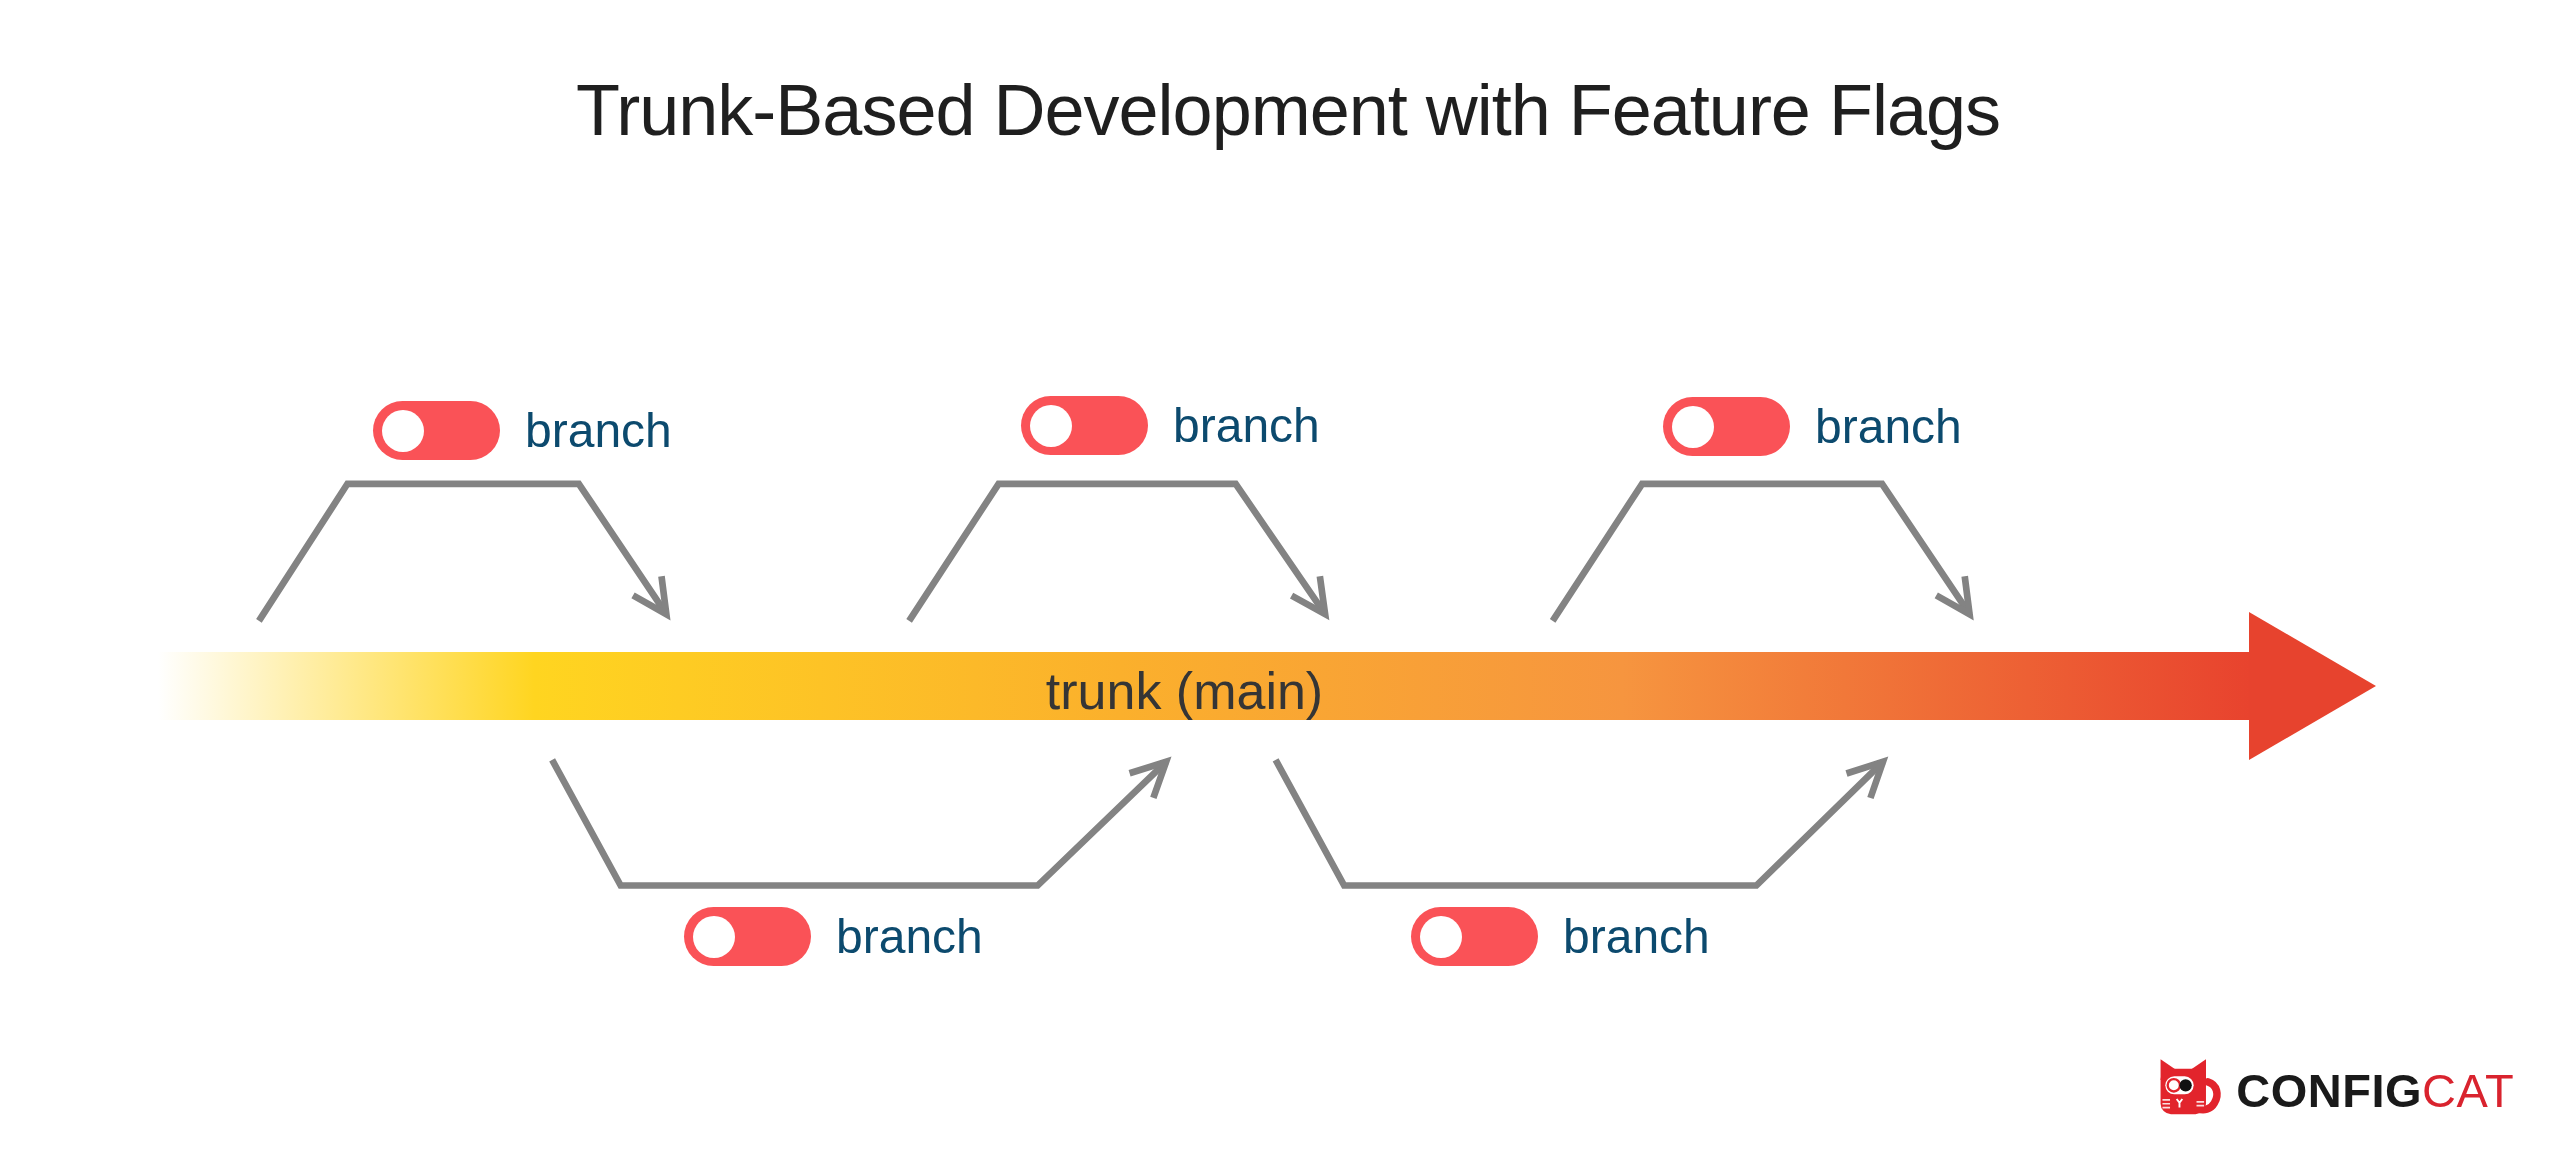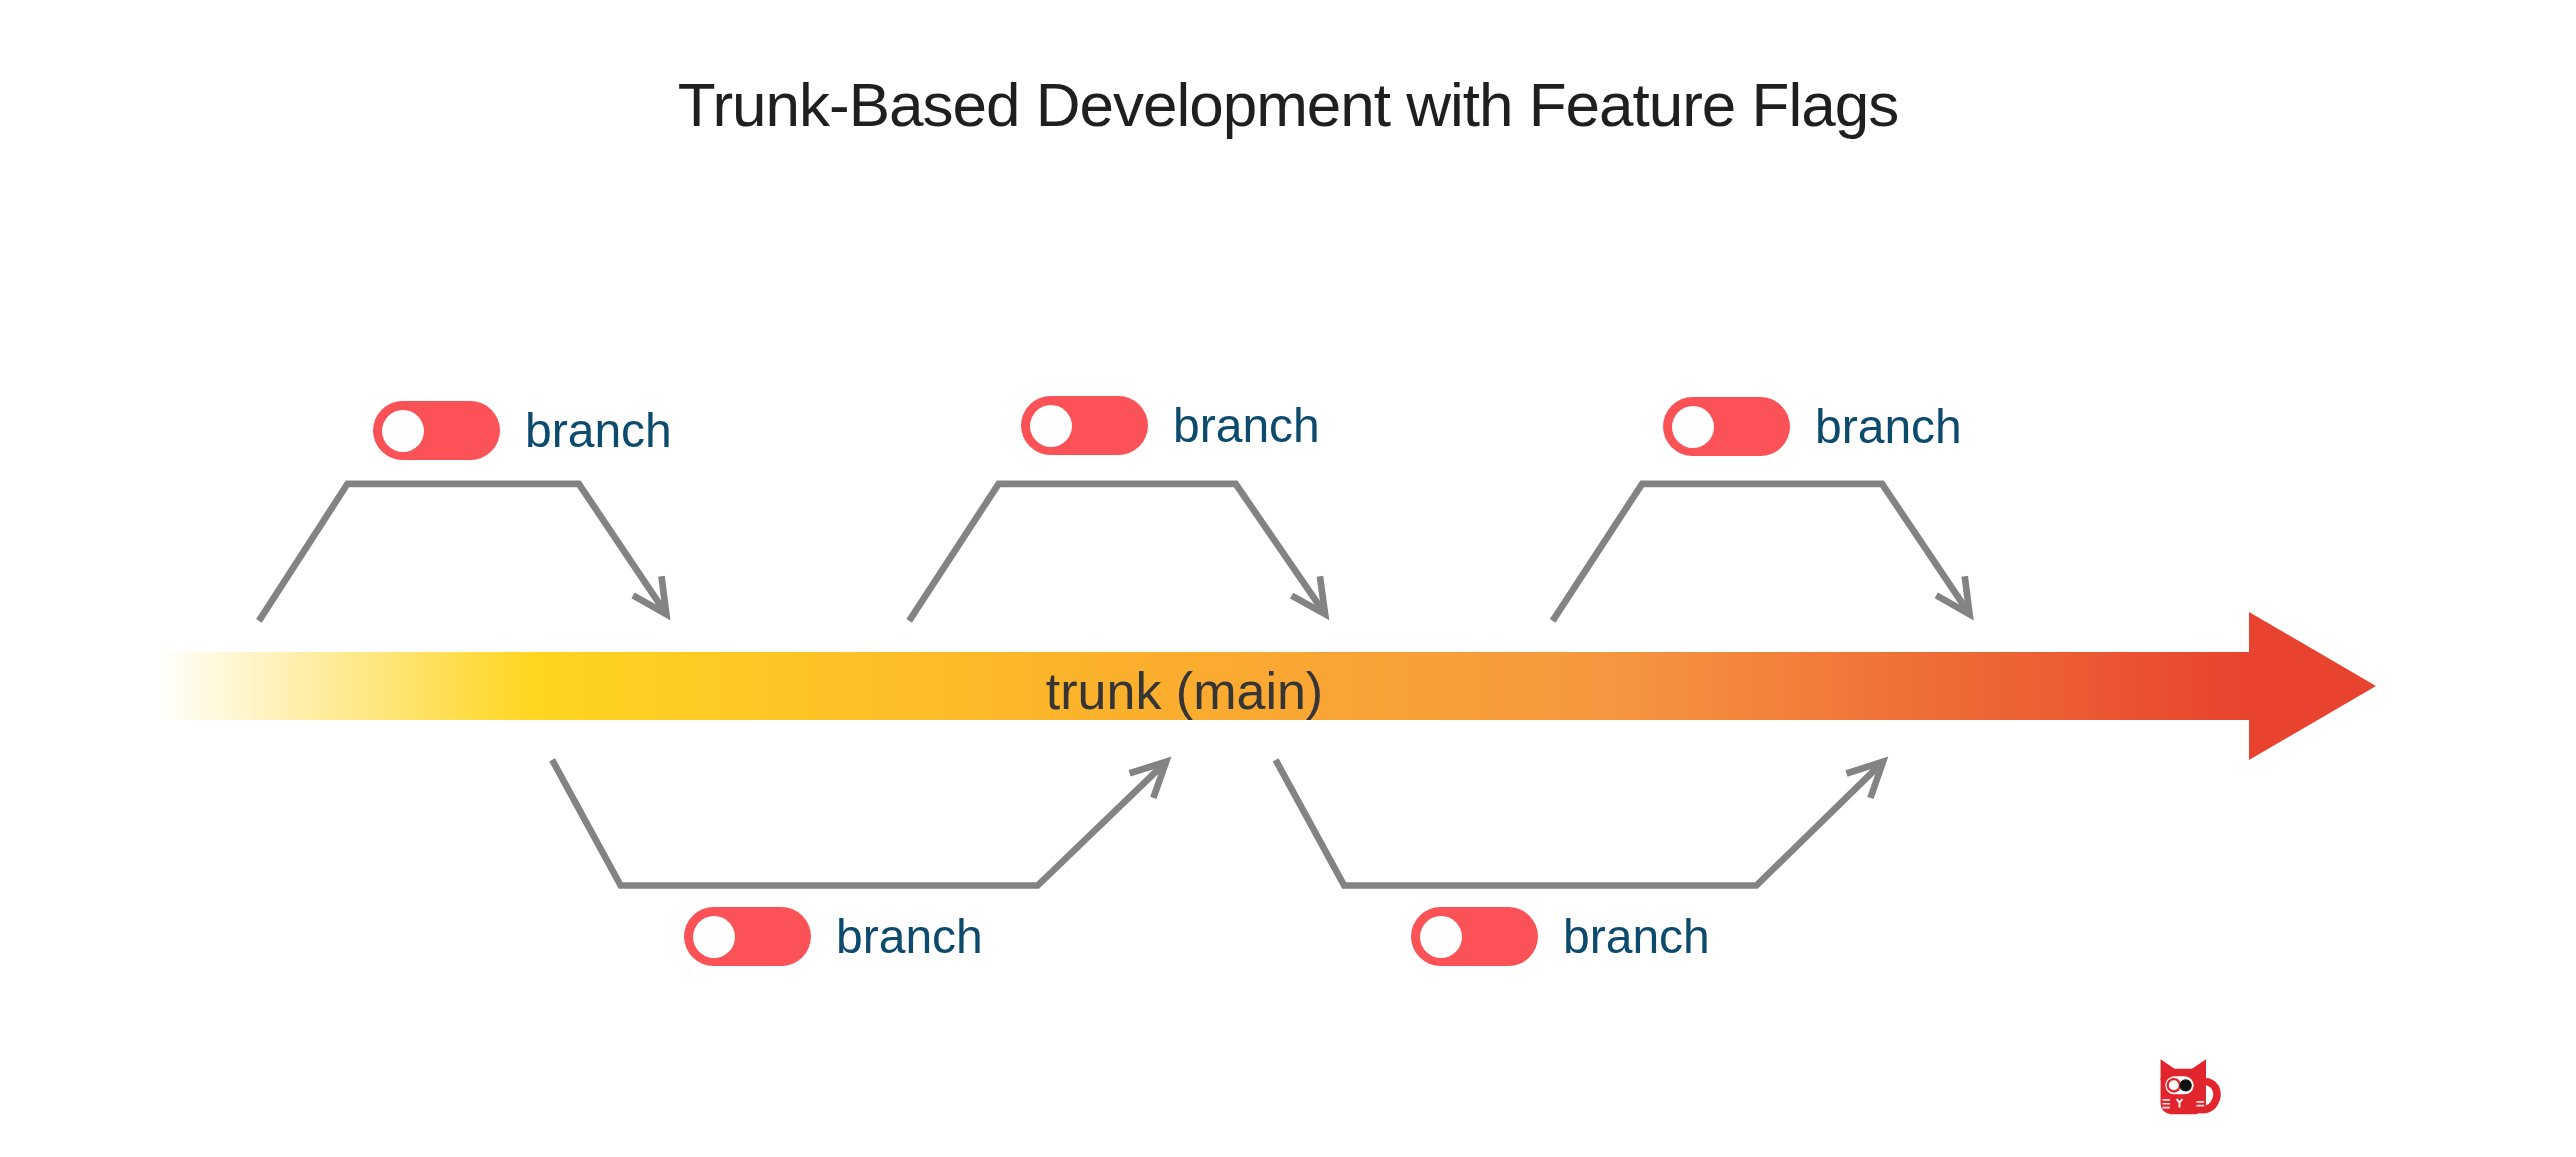--- a/index.html
+++ b/index.html
@@ -7,21 +7,21 @@
     position:relative;
     width:2576px;height:1158px;
     overflow:hidden;
     background:#ffffff;
     font-family:"Liberation Sans", sans-serif;
   }
   .title{
     position:absolute;
     left:0;top:69px;width:2576px;
     text-align:center;
-    font-size:62px;
+    font-size:72px;
     font-weight:500;
     letter-spacing:-1px;
     color:#1f1f1f;
     margin:0;
   }
   
   .trunk-bar{
     position:absolute;
     left:158px;top:652px;
     width:2092px;height:68px;
@@ -167,16 +167,19 @@
         <rect x="8" y="12" width="48" height="48" rx="11" fill="#e2242c"></rect>
         <path d="M58,26 c10,3 12,14 7,22 c-4,7 -12,9 -17,6" fill="none" stroke="#e2242c" stroke-width="8" stroke-linecap="round"></path>
         <rect x="13" y="20" width="30" height="19" rx="9.5" fill="#ffffff"></rect>
         <circle cx="22" cy="29.5" r="6.5" fill="#ffffff" stroke="#e2242c" stroke-width="2.5"></circle>
         <circle cx="34.5" cy="29.5" r="6.5" fill="#111111"></circle>
         <path d="M25,44 l3,4 l3,-4 M28,48 l0,5" fill="none" stroke="#ffffff" stroke-width="2"></path>
         <path d="M10,45 h8 M10,49 h8 M10,53 h8" stroke="#ffffff" stroke-width="1.8" opacity="0.85"></path>
         <path d="M46,47 h8 M46,51 h8" stroke="#ffffff" stroke-width="1.8" opacity="0.85"></path>
       </g>
     </svg>
+    <span class="logo-text">
+      <span class="logo-config">CONFIG</span><span class="logo-cat">CAT</span>
+    </span>
   </div>
 
 </div>
 
 
 </body></html>

